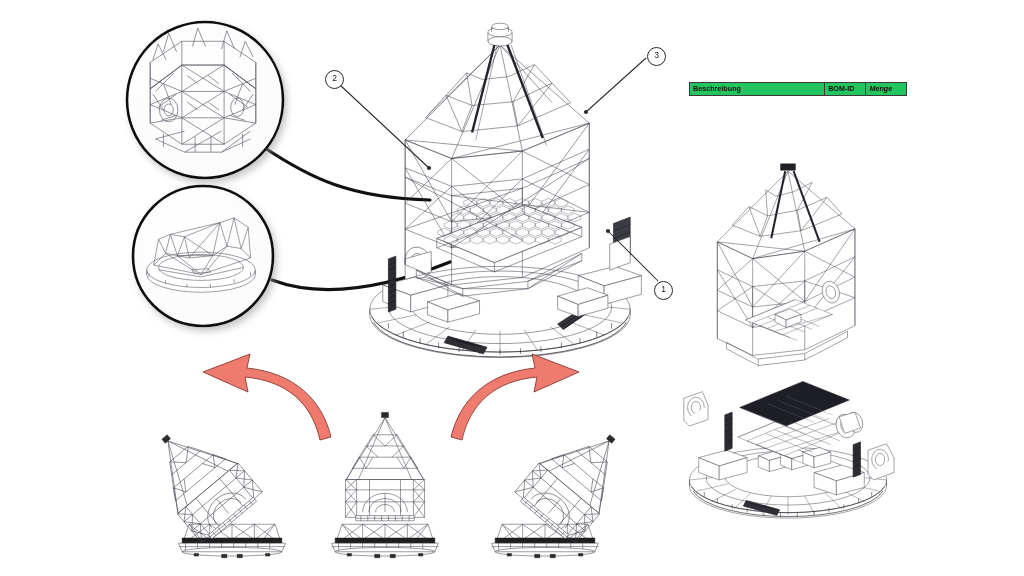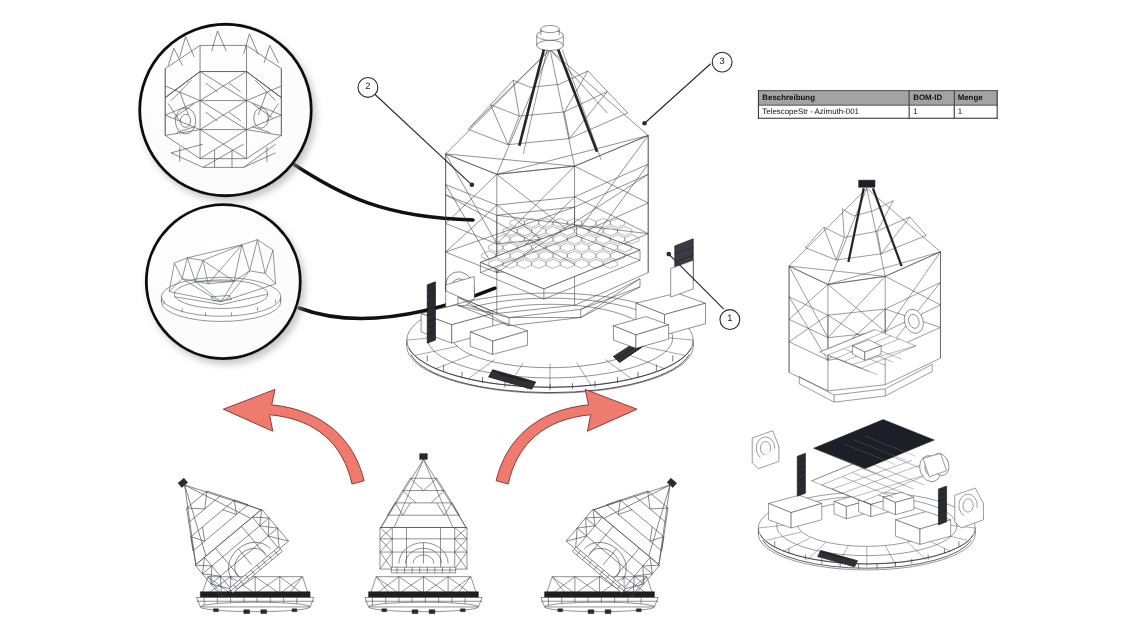--- a/index.html
+++ b/index.html
@@ -26,27 +26,27 @@
   }
   .bom-table td,.bom-table th{
     border:1px solid #3a3a3a;
     padding:1px 3px;
     text-align:left;
     font-weight:normal;
     line-height:1.35;
     white-space:nowrap;
   }
   .bom-table thead th{
-    background:#a3a3a3;
+    background:#22c55e;
     font-weight:bold;
     margin-top:28px;
   }
   .bom-table .c-desc{width:146px;}
   .bom-table .c-bom{width:36px;}
-  .bom-table .c-qty{width:36px;}
+  .bom-table .c-qty{width:36px;font-style:italic;}
 
   
   .callout{
     position:absolute;
     width:17px;height:17px;
     border:1.1px solid #2a2a2a;
     border-radius:50%;
     background:#fff;
     color:#1a1a1a;
     font-size:8.5px;
@@ -628,21 +628,16 @@
 
   <table class="bom-table">
     <thead>
       <tr>
         <th class="c-desc">Beschreibung</th>
         <th class="c-bom">BOM-ID</th>
         <th class="c-qty">Menge</th>
       </tr>
     </thead>
     <tbody>
-      <tr>
-        <td>TelescopeStr - Azimuth-001</td>
-        <td>1</td>
-        <td>1</td>
-      </tr>
     </tbody>
   </table>
 
 </div>
 
 </body></html>

